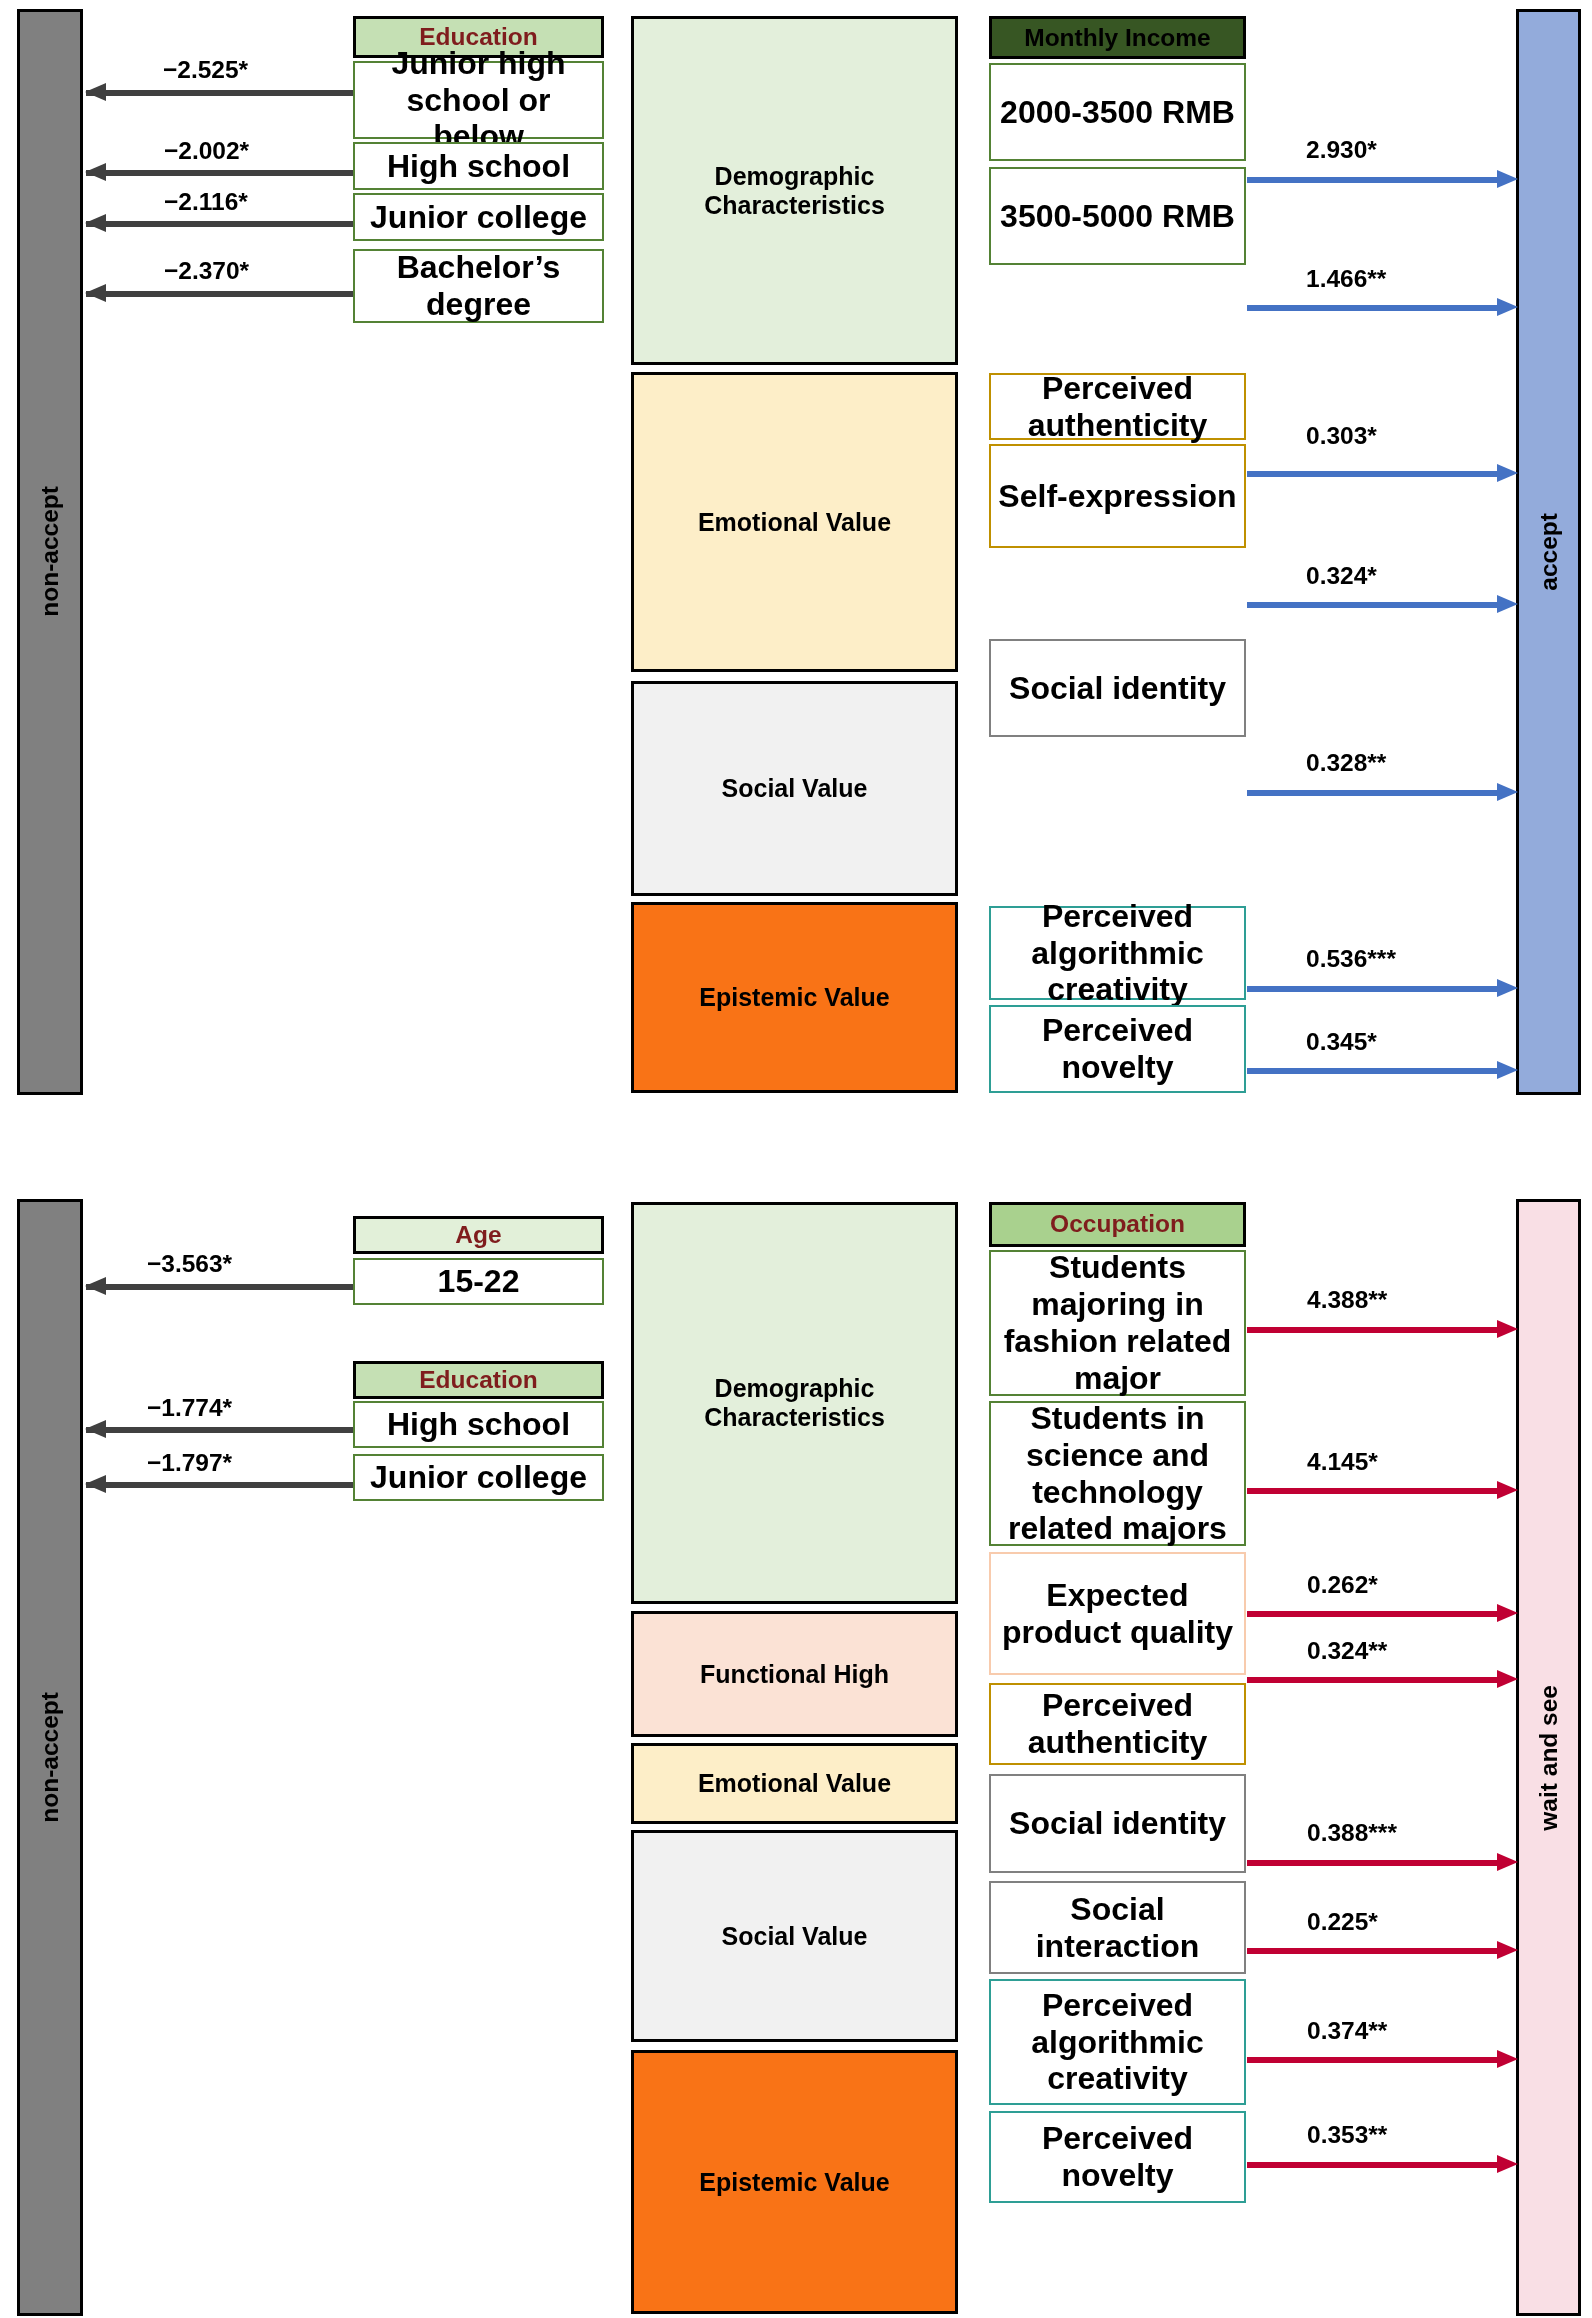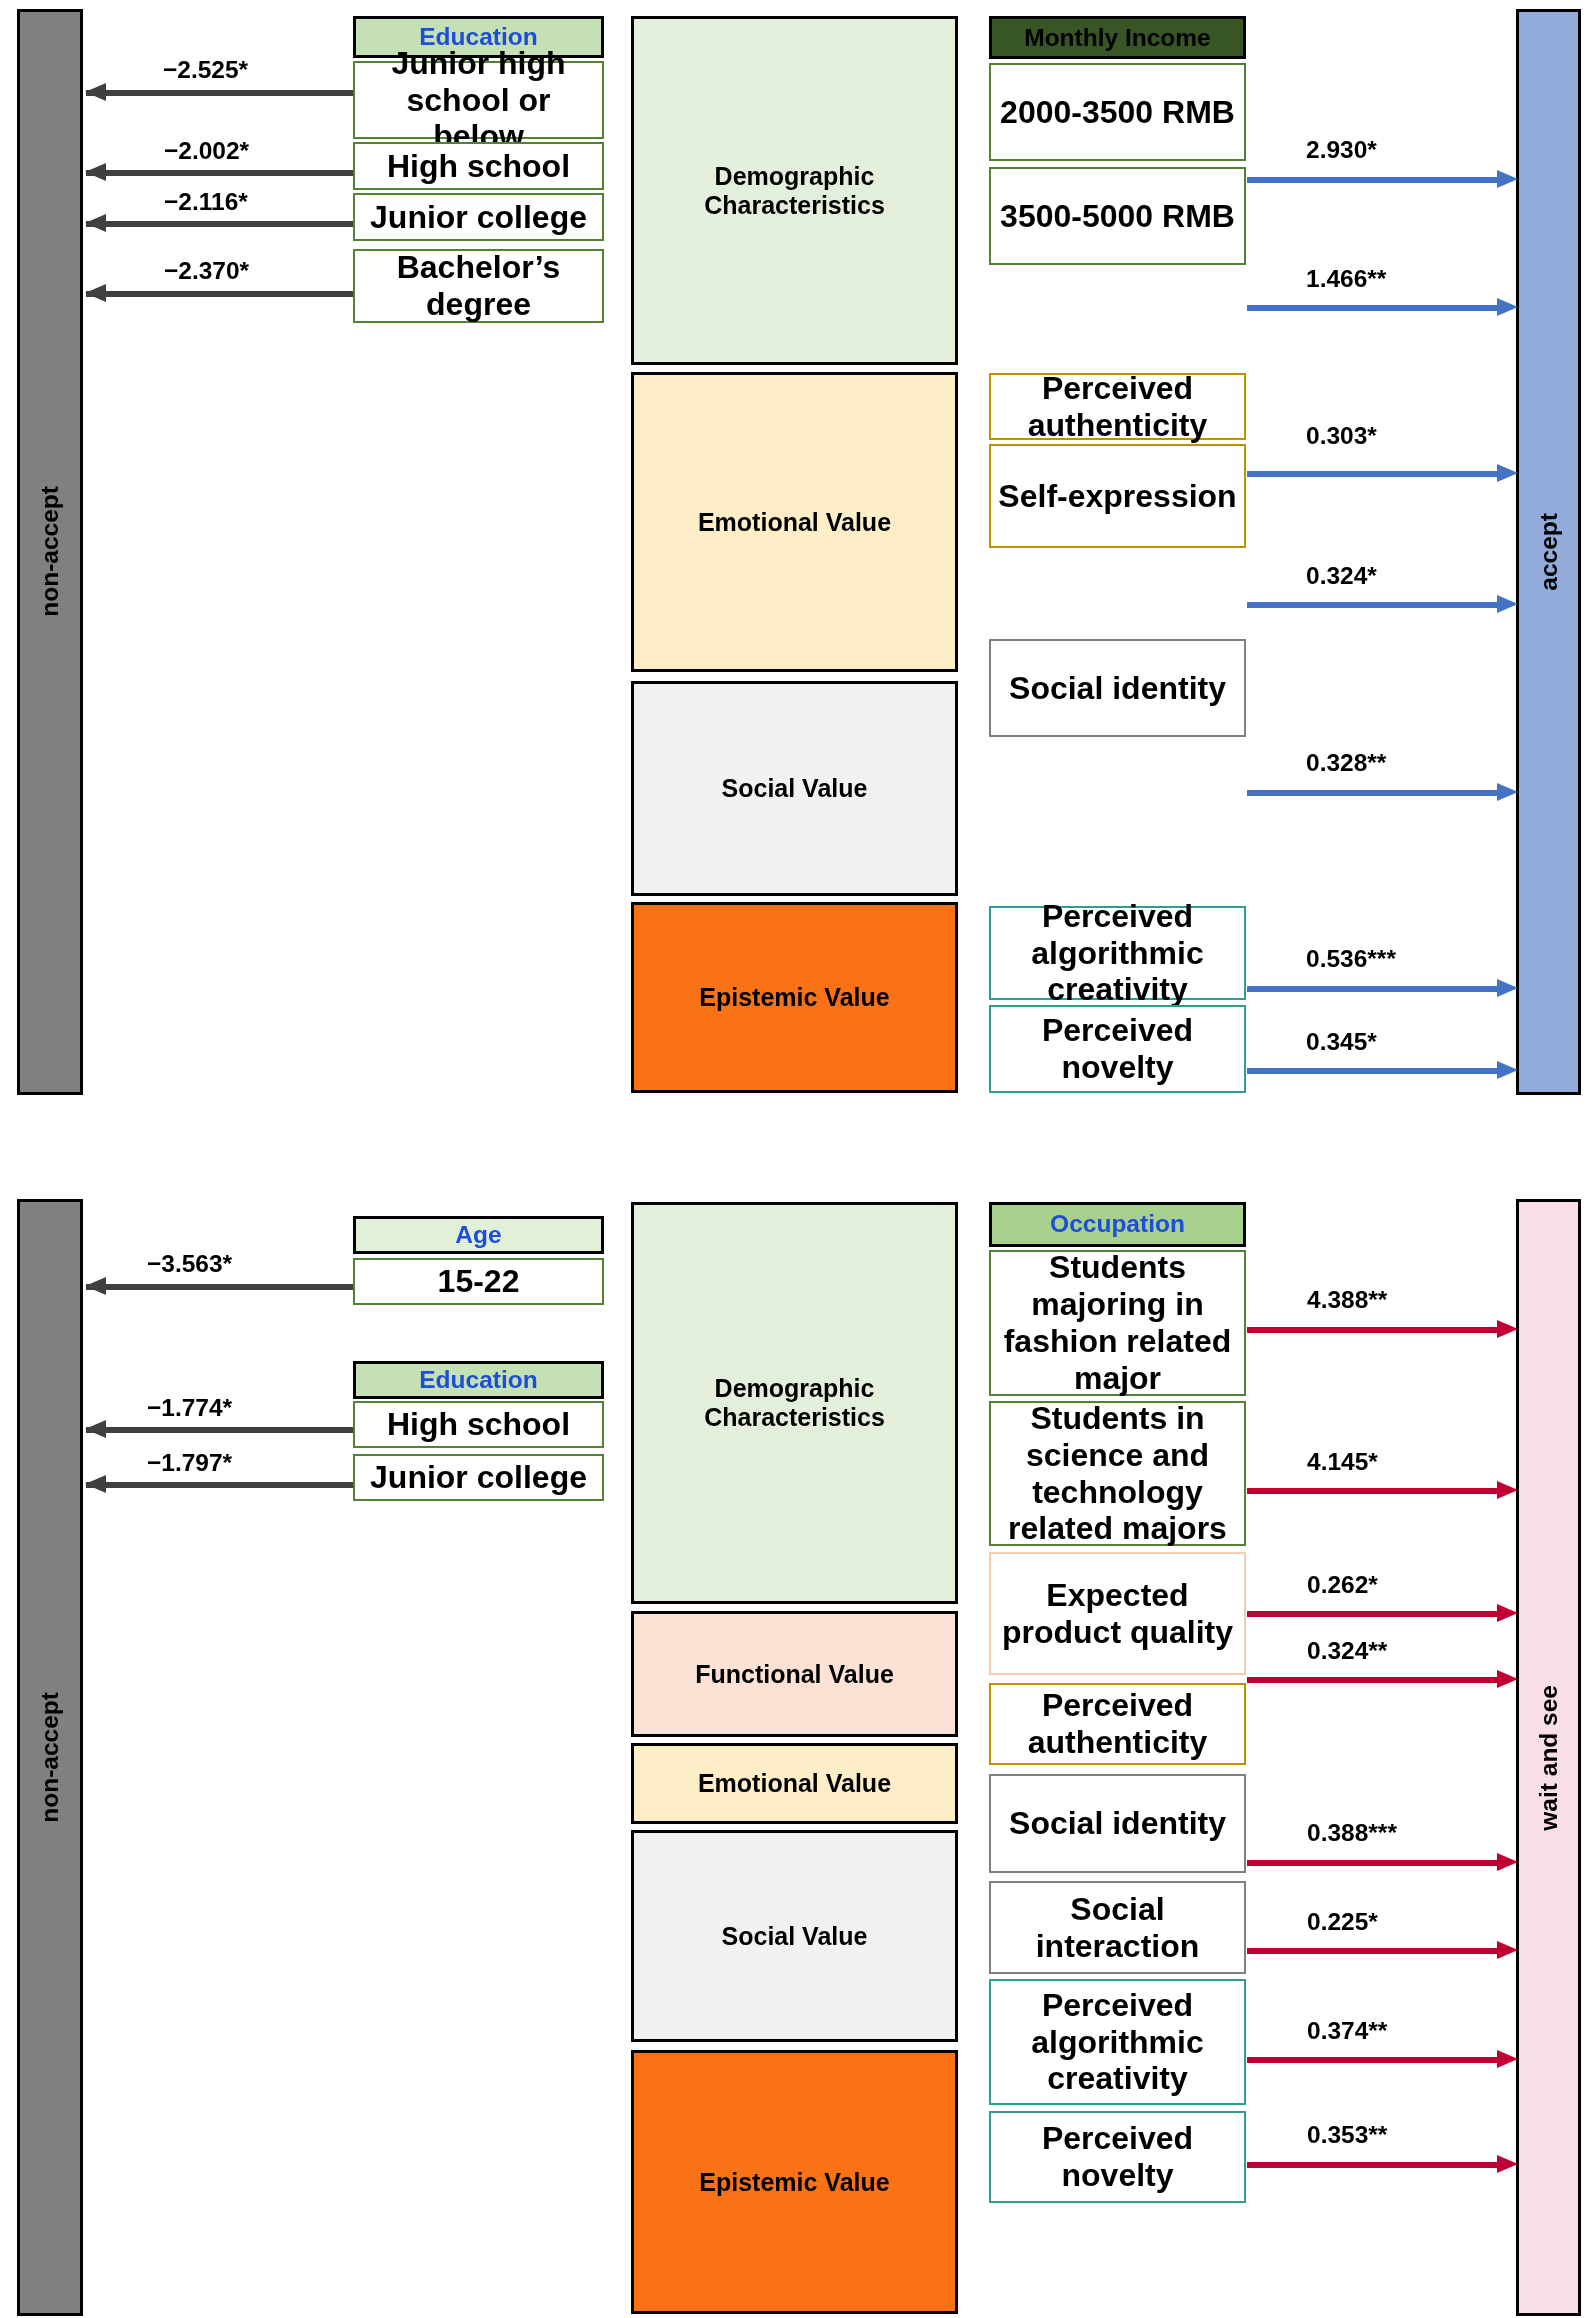--- a/index.html
+++ b/index.html
@@ -14,21 +14,21 @@
   .outbar span{
       writing-mode:vertical-rl;transform:rotate(180deg);
       font-weight:bold;font-size:24.5px;color:#000;letter-spacing:0px;white-space:nowrap;}
   .outbar.nonaccept{background:#808080;}
   .outbar.accept{background:#93abdb;}
   .outbar.wait{background:#f9dfe5;}
 
   
   .hdr{position:absolute;box-sizing:border-box;border:3.1px solid #000;
        display:flex;align-items:center;justify-content:center;text-align:center;
-       font-weight:bold;font-size:24.5px;color:#1d4ed8;line-height:1.05;}
+       font-weight:bold;font-size:24.5px;color:#7f1d1d;line-height:1.05;}
   .hdr.lightgreen{background:#e2f0d9;}
   .hdr.midgreen{background:#c5e0b4;}
   .hdr.darkgreen{background:#375623;}
 
   
   .cat{position:absolute;box-sizing:border-box;border:3.1px solid #000;
        display:flex;align-items:center;justify-content:center;text-align:center;
        font-weight:bold;font-size:25px;color:#000;line-height:1.15;}
   .cat.demo{background:#e3efdb;}
   .cat.func{background:#fbe2d5;}
@@ -241,21 +241,21 @@
     <div class="arrow left dark" style="left:86px;top:283px;width:267px;">
       <div class="shaft" style="width:267px;"></div>
         <div class="head"></div>
     </div>
     <div class="alabel" style="left:147px;top:250px;">−1.797*</div>
 
     <div class="cat demo" style="left:631px;top:2.5px;width:327px;height:402px;">
       <span>Demographic Characteristics</span>
     </div>
     <div class="cat func" style="left:631px;top:412px;width:327px;height:126px;">
-      <span>Functional Value</span>
+      <span>Functional High</span>
     </div>
     <div class="cat emo" style="left:631px;top:544px;width:327px;height:81px;">
       <span>Emotional Value</span>
     </div>
     <div class="cat soc" style="left:631px;top:631px;width:327px;height:212px;">
       <span>Social Value</span>
     </div>
     <div class="cat epi" style="left:631px;top:851px;width:327px;height:264px;">
       <span>Epistemic Value</span>
     </div>

